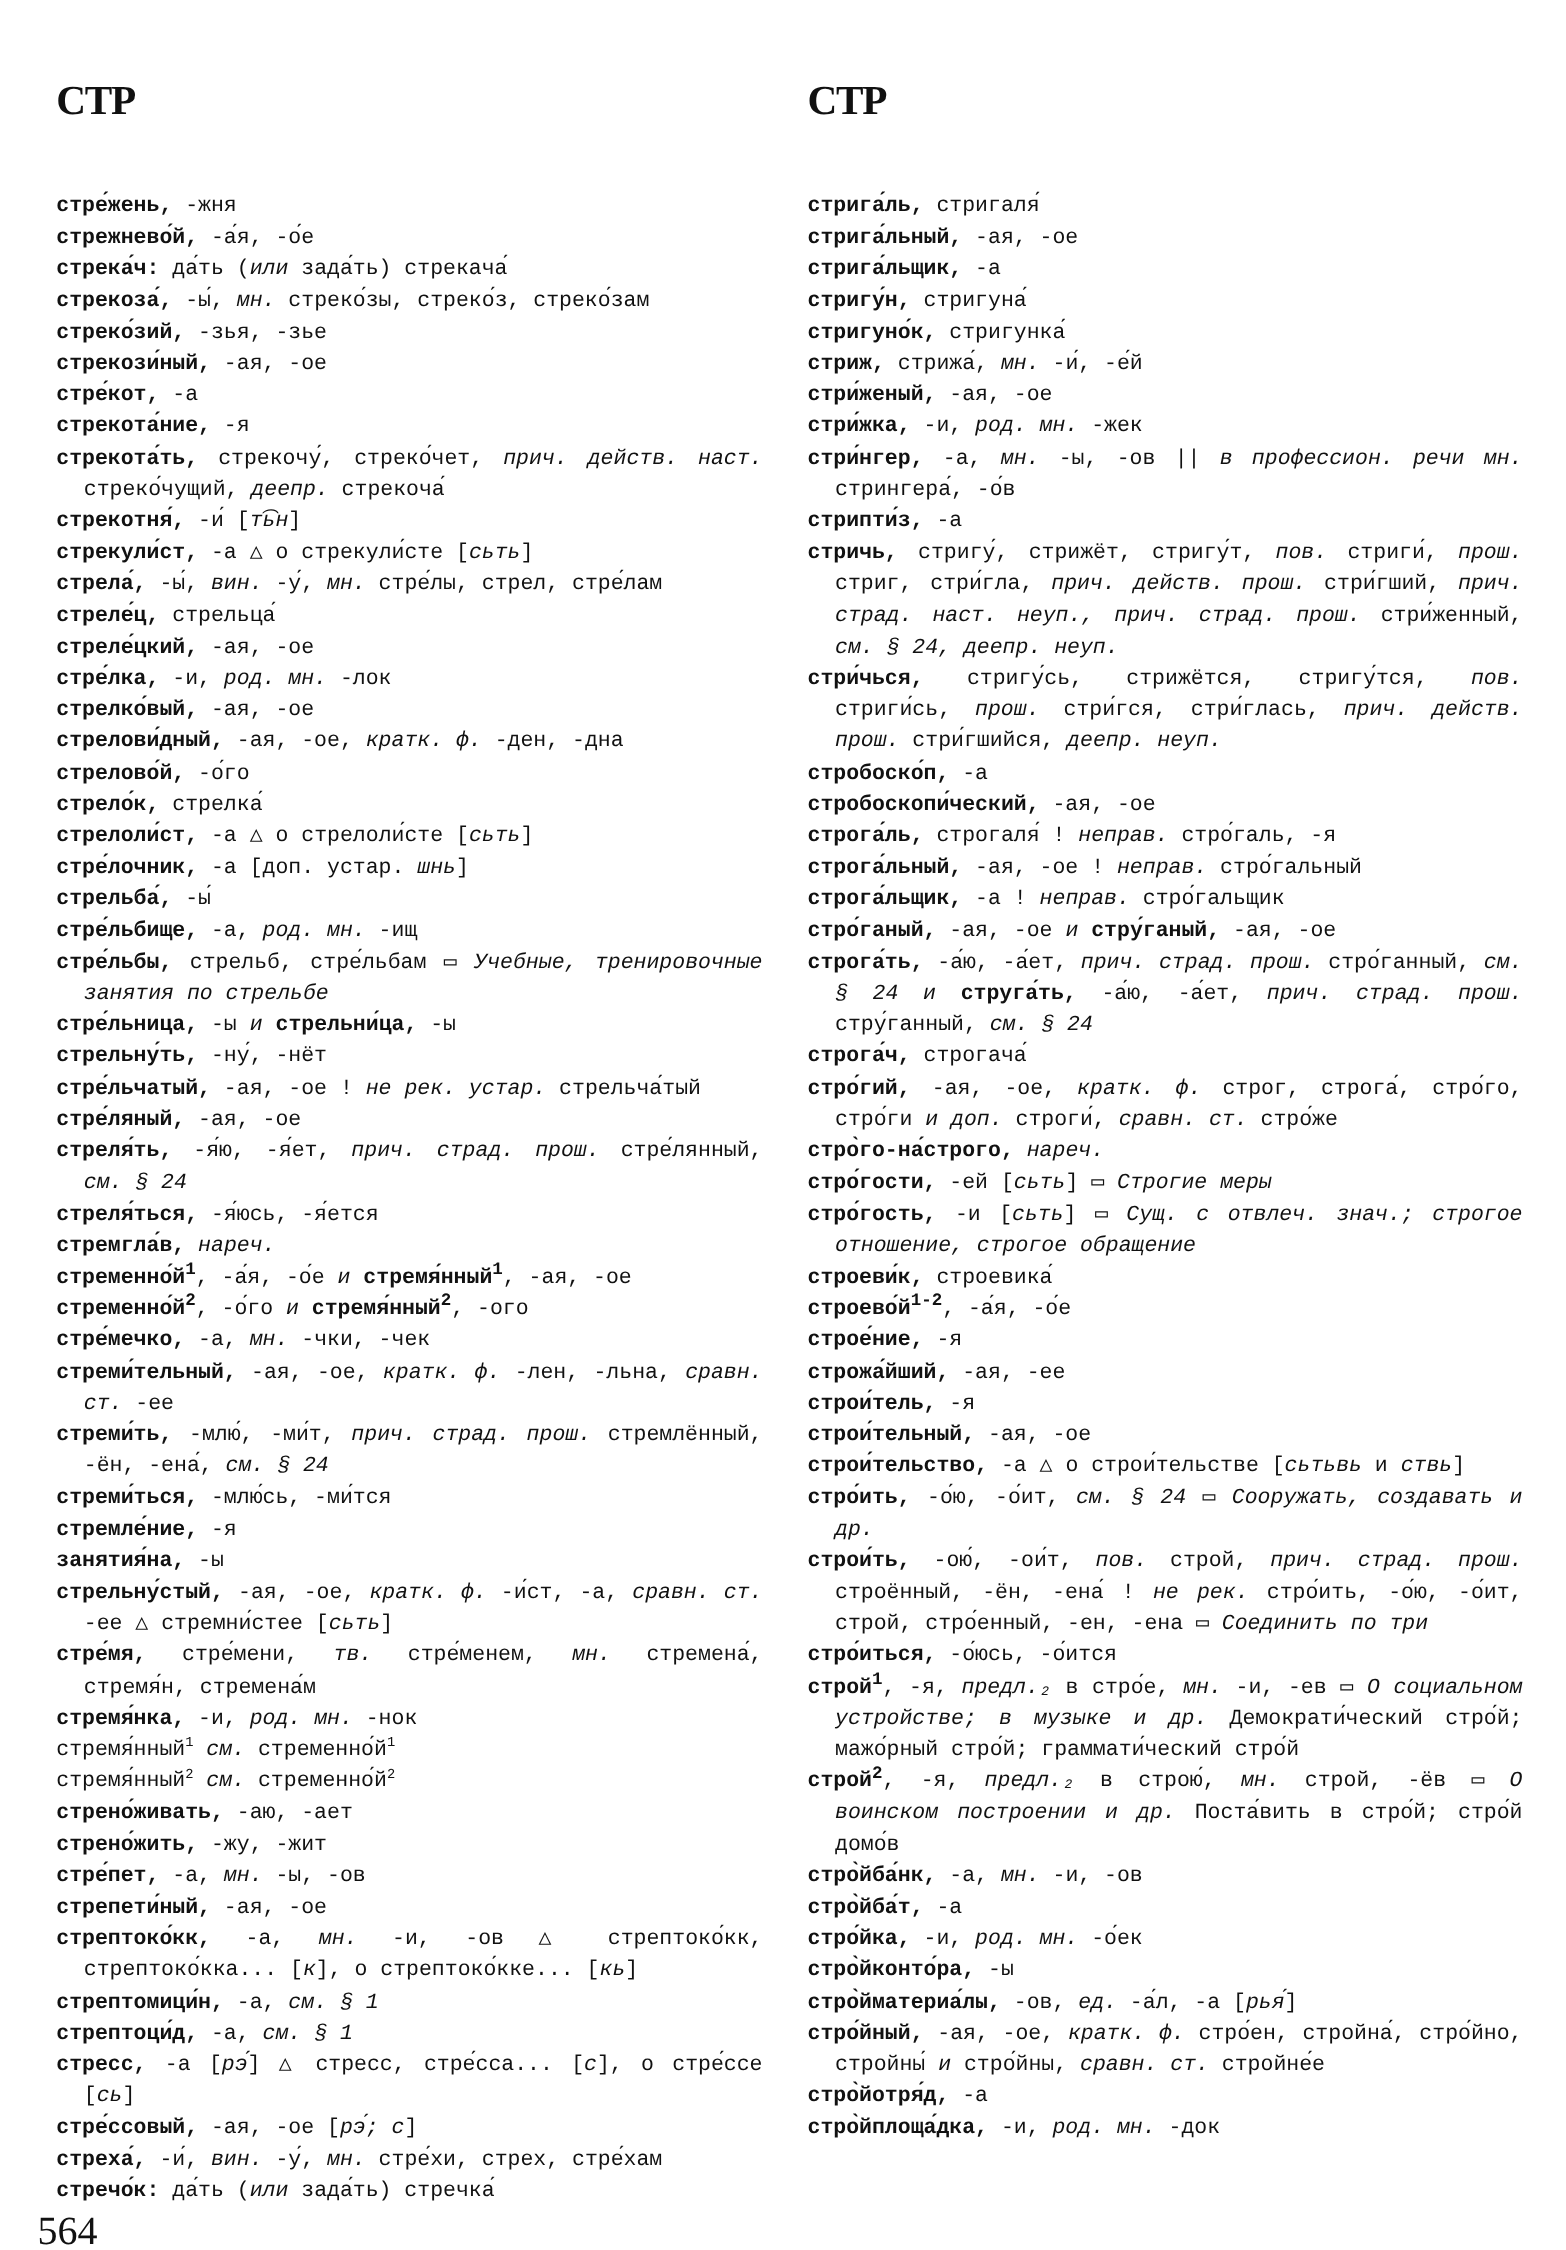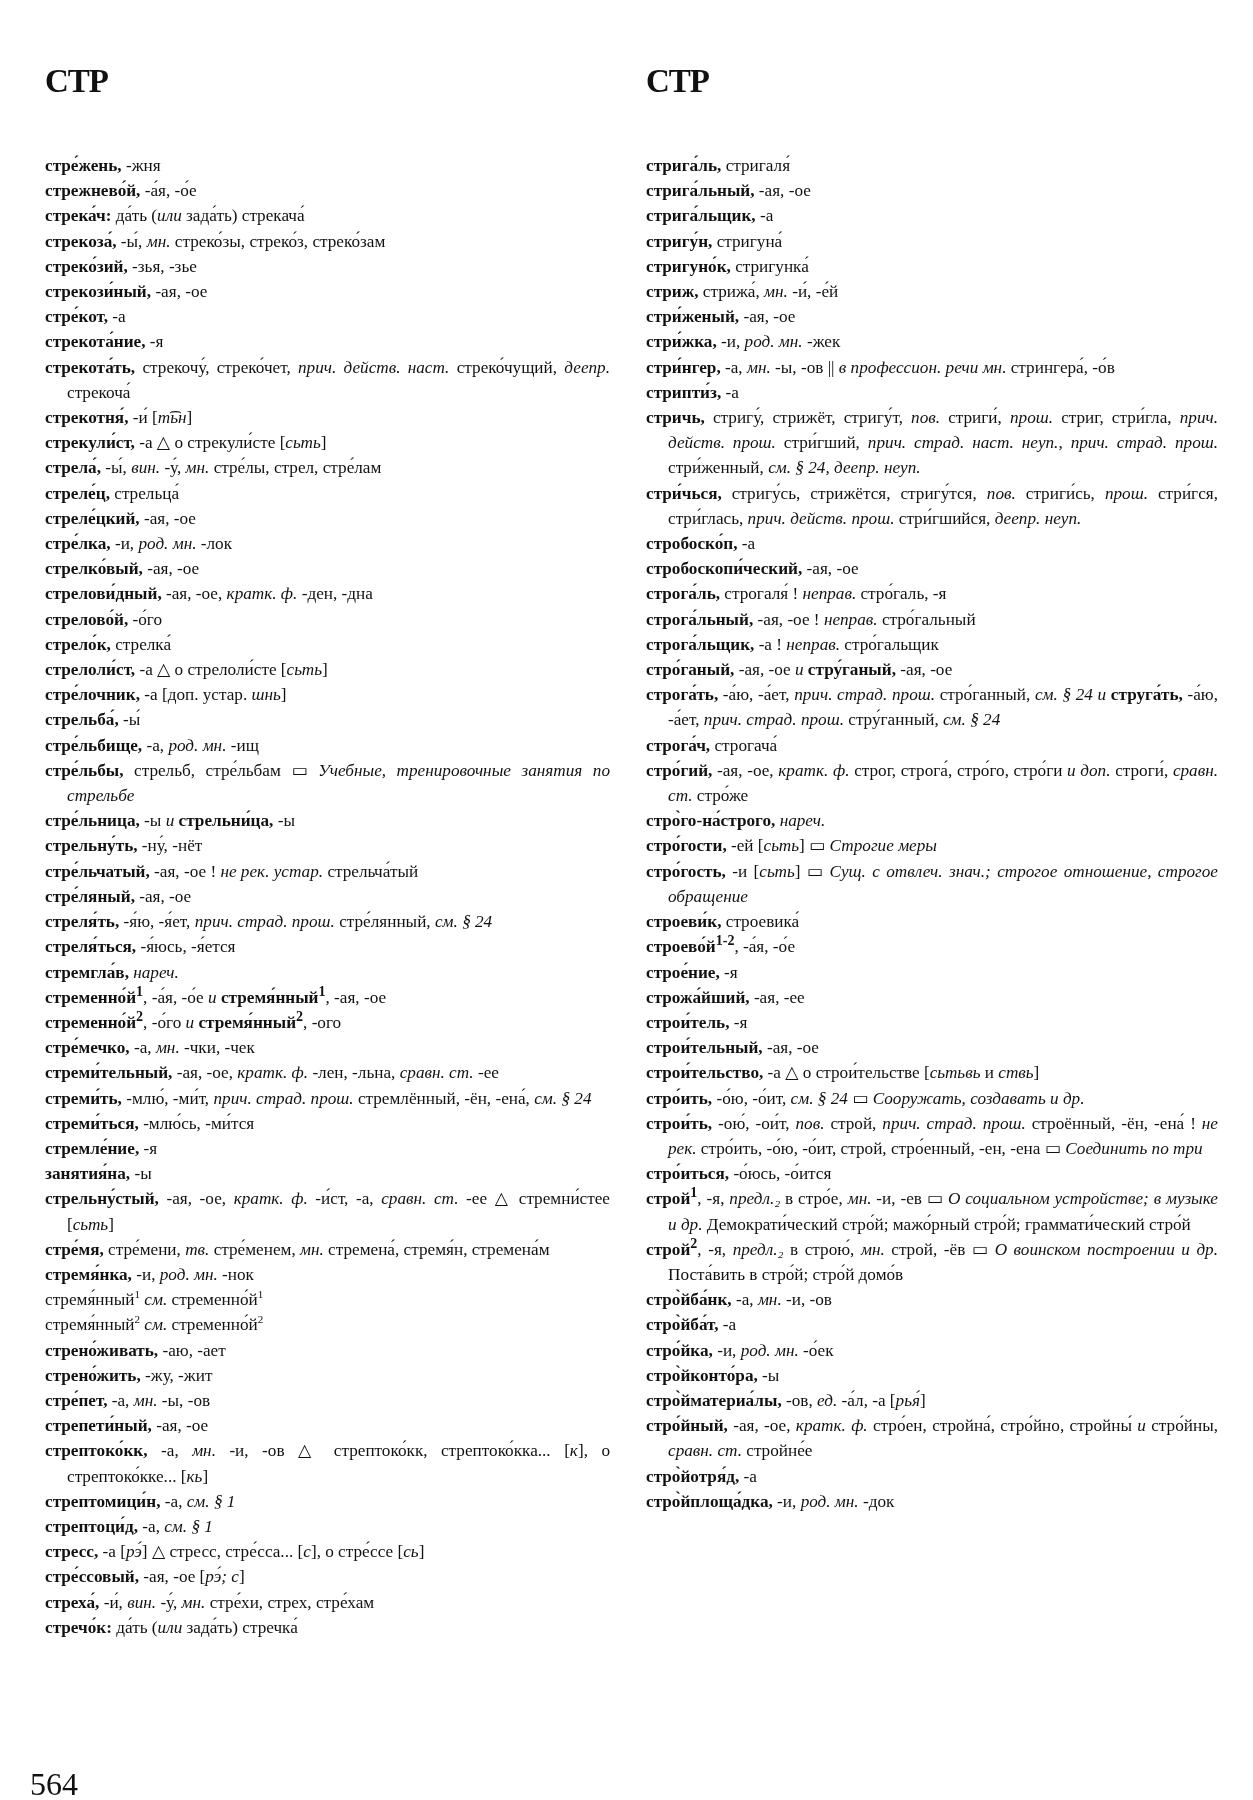--- a/index.html
+++ b/index.html
@@ -4,21 +4,21 @@
 <style>
   html, body { margin: 0; padding: 0; background: #ffffff; }
   body { width: 1253px; height: 1800px; position: relative; overflow: hidden;
          font-family: "Liberation Serif", "DejaVu Serif", serif; color: #111; }
   .page { position: absolute; left: 0; top: 0; width: 1253px; height: 1800px; }
   .col { position: absolute; top: 35px; margin-top: 24px; }
   .col.left { left: 45px; width: 565px; }
   .col.right { left: 646px; width: 572px; }
   .running-head { font-family: "Liberation Serif", serif; font-weight: bold; font-size: 33px;
                   letter-spacing: -1px; height: 64px; line-height: 44px; }
-  .entries { margin-top: 30px; }
+  .entries { margin-top: 30px; font-family: Liberation Mono, monospace; }
   .entry { font-size: 17.2px; line-height: 25.2px; padding-left: 22px; text-indent: -22px;
            text-align: justify; }
   .entry .b { font-weight: bold; }
   .entry .i { font-style: italic; }
   .entry .sup { font-size: 14px; vertical-align: 7px; line-height: 0; font-weight: bold; }
   .entry .supn { font-size: 11px; vertical-align: 7px; line-height: 0; }
   .page-number { position: absolute; left: 30px; top: 1720px; font-size: 32px; margin-top: 46px; }
 </style>
 </head>
 <body>

